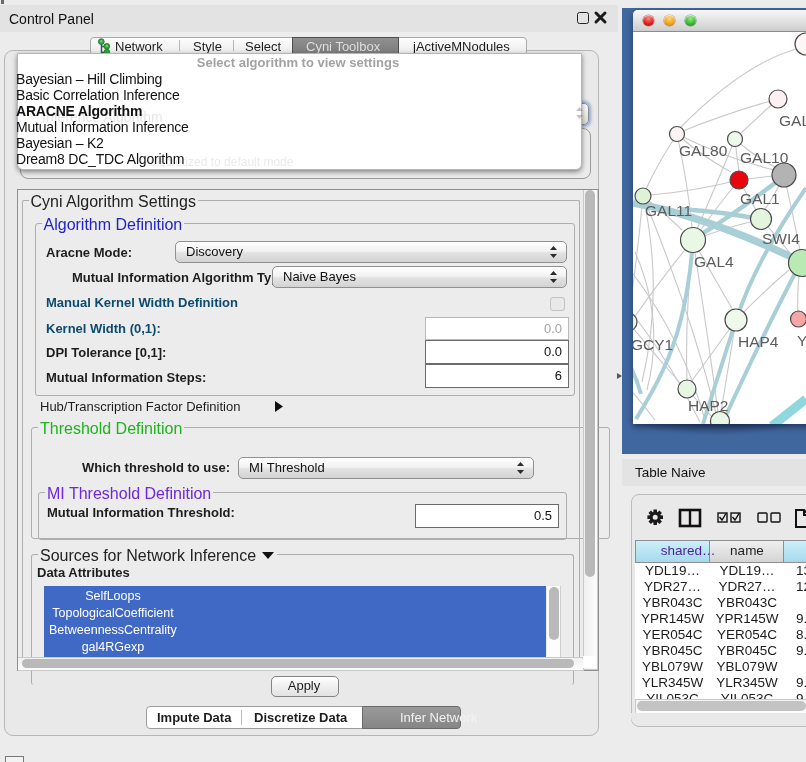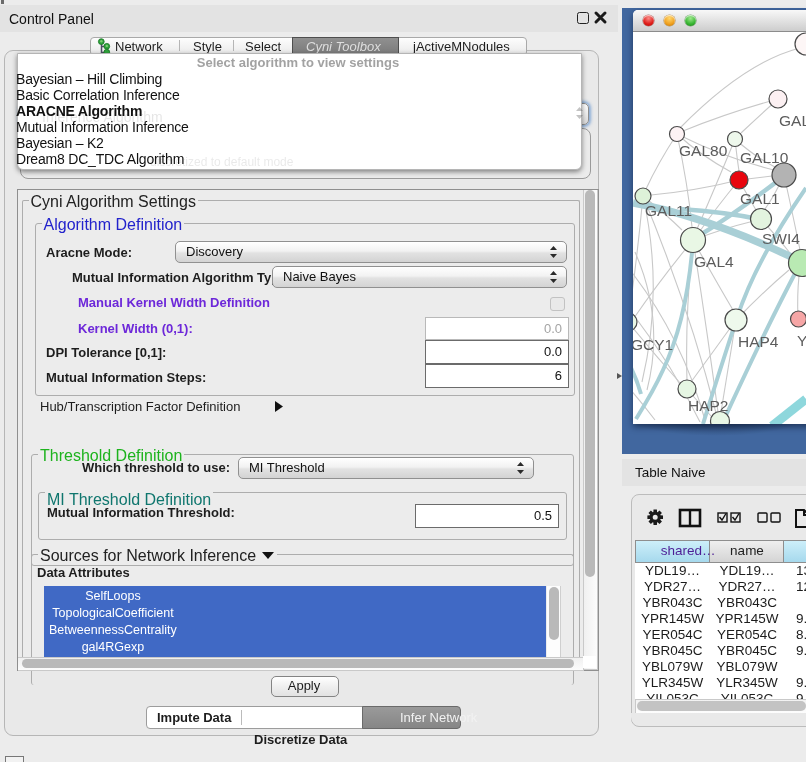--- a/index.html
+++ b/index.html
@@ -2,21 +2,21 @@
 <html><head>
 <meta charset="utf-8">
 <style>
   html,body{margin:0;padding:0;}
   body{width:806px;height:762px;position:relative;overflow:hidden;
        background:#ececec;font-family:"Liberation Sans",sans-serif;
        -webkit-font-smoothing:antialiased;}
   .abs{position:absolute;}
   .lbl{font-size:13px;color:#1d1d1d;white-space:nowrap;}
   .bold{font-weight:bold;}
-  .gray{color:#6d28d9;margin-left:32px;}
+  .gray{color:#0c4a6e;}
   
   .grp{position:absolute;border:1px solid #adadad;border-radius:3px;}
   .grp>span{position:absolute;top:-8px;left:6px;background:#ececec;padding:0 2px;
             font-size:16px;white-space:nowrap;}
   
   .combo{position:absolute;height:20px;border:1px solid #909090;border-radius:5px;
          background:linear-gradient(#ffffff,#f2f2f2 45%,#e2e2e2 55%,#d3d3d3);
          box-shadow:inset 0 1px 0 #fff;}
   .combo .ct{position:absolute;left:10px;top:2px;font-size:13px;color:#111;white-space:nowrap;}
   .combo .ar{position:absolute;right:8px;top:3px;width:9px;height:14px;}
@@ -52,21 +52,21 @@
   <path d="M4.5,4 L4.5,14.5 L9,14.5 M4.5,8.5 L8,8.5" stroke="#4d4d63" stroke-width="1.5" fill="none"></path>
   <circle cx="4.3" cy="3.6" r="2.9" fill="#2fa33c" stroke="#157522" stroke-width=".8"></circle>
   <circle cx="9.8" cy="8.3" r="2.9" fill="#2fa33c" stroke="#157522" stroke-width=".8"></circle>
   <circle cx="9.8" cy="14.2" r="2.9" fill="#2fa33c" stroke="#157522" stroke-width=".8"></circle>
   <circle cx="4.3" cy="3.2" r="1.2" fill="#8fd47f" opacity=".8"></circle>
   <circle cx="9.8" cy="7.9" r="1.2" fill="#8fd47f" opacity=".8"></circle>
 </svg>
 <div class="abs lbl" style="left:115px;top:39px;">Network</div>
 <div class="abs lbl" style="left:193px;top:39px;text-align:right;">Style</div>
 <div class="abs lbl" style="left:245px;top:39px;">Select</div>
-<div class="abs lbl" style="left:306px;top:39px;color:#dedede;font-style:italic;">Cyni Toolbox</div>
+<div class="abs lbl" style="left:306px;top:39px;color:#dedede;">Cyni Toolbox</div>
 <div class="abs lbl" style="left:413px;top:39px;">jActiveMNodules</div>
 
 <div class="abs" style="left:20px;top:103px;width:567px;height:20px;border:1px solid #8d8d8d;border-radius:5px;
      background:linear-gradient(#fff,#d9d9d9);box-shadow:0 0 3px 2px rgba(88,140,205,.65);"></div>
 <div class="abs" style="left:20px;top:128px;width:569px;height:49px;background:#ebebeb;
      border:1.5px solid #9a9a9a;border-radius:8px;"></div>
 
 <div class="abs" style="left:16.5px;top:189px;width:580px;height:480px;background:#ececec;border:1px solid #8f8f8f;"></div>
 
 <div class="grp" style="left:21.5px;top:200px;width:556px;height:470px;border-radius:2px;border-bottom:none;">
@@ -96,32 +96,32 @@
 <div class="tf" style="left:425px;top:317px;width:136px;height:21px;color:#a4a4a4;border-color:#b9b9b9;">0.0</div>
 <div class="abs lbl bold" style="left:46px;top:345px;">DPI Tolerance [0,1]:</div>
 <div class="tf" style="left:425px;top:340px;width:136px;height:22px;border-color:#6b6b6b;">0.0</div>
 <div class="abs lbl bold" style="left:46px;top:370px;">Mutual Information Steps:</div>
 <div class="tf" style="left:425px;top:364px;width:136px;height:22px;border-color:#6b6b6b;">6</div>
 <div class="abs lbl" style="left:40px;top:399px;">Hub/Transcription Factor Definition</div>
 <svg class="abs" style="left:273px;top:400px;" width="11" height="13" viewBox="0 0 11 13">
     <path d="M2 1 L10 6.5 L2 12 Z" fill="#111"></path>
   </svg>
 
-<div class="grp" style="left:31px;top:454px;width:541px;height:110px;">
+<div class="grp" style="left:31px;top:427px;width:541px;height:110px;padding-left:36px;">
   <span style="color:#1db31d;">Threshold Definition</span>
 </div>
 <div class="abs lbl bold" style="left:82px;top:460px;">Which threshold to use:</div>
 <div class="combo" style="left:238px;top:456.5px;width:294px;">
   <span class="ct">MI Threshold</span>
   <svg class="ar" viewBox="0 0 9 14">
       <path d="M1 5 L4.5 1 L8 5 Z M1 9 L4.5 13 L8 9 Z" fill="#2a2a2a"></path>
     </svg>
 </div>
 <div class="grp" style="left:38px;top:492px;width:527px;height:46px;">
-  <span style="color:#0f766e;margin-top:6px;">MI Threshold Definition</span>
+  <span style="color:#6d28d9;">MI Threshold Definition</span>
 </div>
 <div class="abs lbl bold" style="left:47px;top:505px;">Mutual Information Threshold:</div>
 <div class="tf" style="left:415px;top:504px;width:136px;height:22px;border-color:#6b6b6b;">0.5</div>
 
 <div class="grp" style="left:31px;top:553.5px;width:541px;height:130px;border-bottom:none;">
   <span style="color:#222;">Sources for Network Inference <svg width="14" height="9" viewBox="0 0 14 9" style="vertical-align:1px;">
         <path d="M1 1 L13 1 L7 8 Z" fill="#111"></path>
       </svg></span>
 </div>
 <div class="abs lbl bold" style="left:37px;top:565px;">Data Attributes</div>
@@ -156,21 +156,21 @@
   </svg>
 
 <div class="abs" style="left:271px;top:676px;width:66px;height:19px;border:1px solid #848484;border-radius:5px;
      background:linear-gradient(#ffffff,#efefef 50%,#e2e2e2);"></div>
 <div class="abs lbl" style="left:271px;top:678px;width:66px;text-align:center;">Apply</div>
 
 <div class="abs" style="left:146px;top:706px;width:314px;height:23px;background:#fff;border:1px solid #9c9c9c;border-radius:4px;box-sizing:border-box;"></div>
 <div class="abs" style="left:361.5px;top:706px;width:99px;height:23px;background:linear-gradient(#9a9a9a,#868686);border:1px solid #6a6a6a;border-radius:0 4px 4px 0;box-sizing:border-box;"></div>
 <div class="abs" style="left:240.5px;top:710px;width:1px;height:15px;background:#bbb;"></div>
 <div class="abs lbl bold" style="left:157px;top:710px;">Impute Data</div>
-<div class="abs lbl bold" style="left:254px;top:710px;margin-top:22px;">Discretize Data</div>
+<div class="abs lbl bold" style="left:254px;top:710px;">Discretize Data</div>
 <div class="abs lbl" style="left:373px;top:710px;color:#f2f2f2;margin-left:27px;">Infer Network</div>
 
 <div class="abs" style="left:5px;top:756px;width:17px;height:10px;background:#f2f2f2;border:1.5px solid #777;"></div>
 
 <div class="abs" style="left:622px;top:8px;width:184px;height:445.5px;background:#41679f;"></div>
 
 <div class="abs" style="left:626px;top:418px;width:180px;height:18px;background:radial-gradient(ellipse at 50% 0%,rgba(10,20,40,.55),rgba(10,20,40,0) 70%);"></div>
 
 <div class="abs" style="left:633px;top:9.5px;width:180px;height:414.5px;background:#fff;border-radius:5px 0 0 0;box-shadow:0 3px 6px rgba(0,10,30,.5);"></div>
 <div class="abs" style="left:633px;top:9.5px;width:180px;height:21px;background:linear-gradient(#f8f8f8,#cdcdcd);border-bottom:1px solid #8c8c8c;border-radius:5px 0 0 0;"></div>

